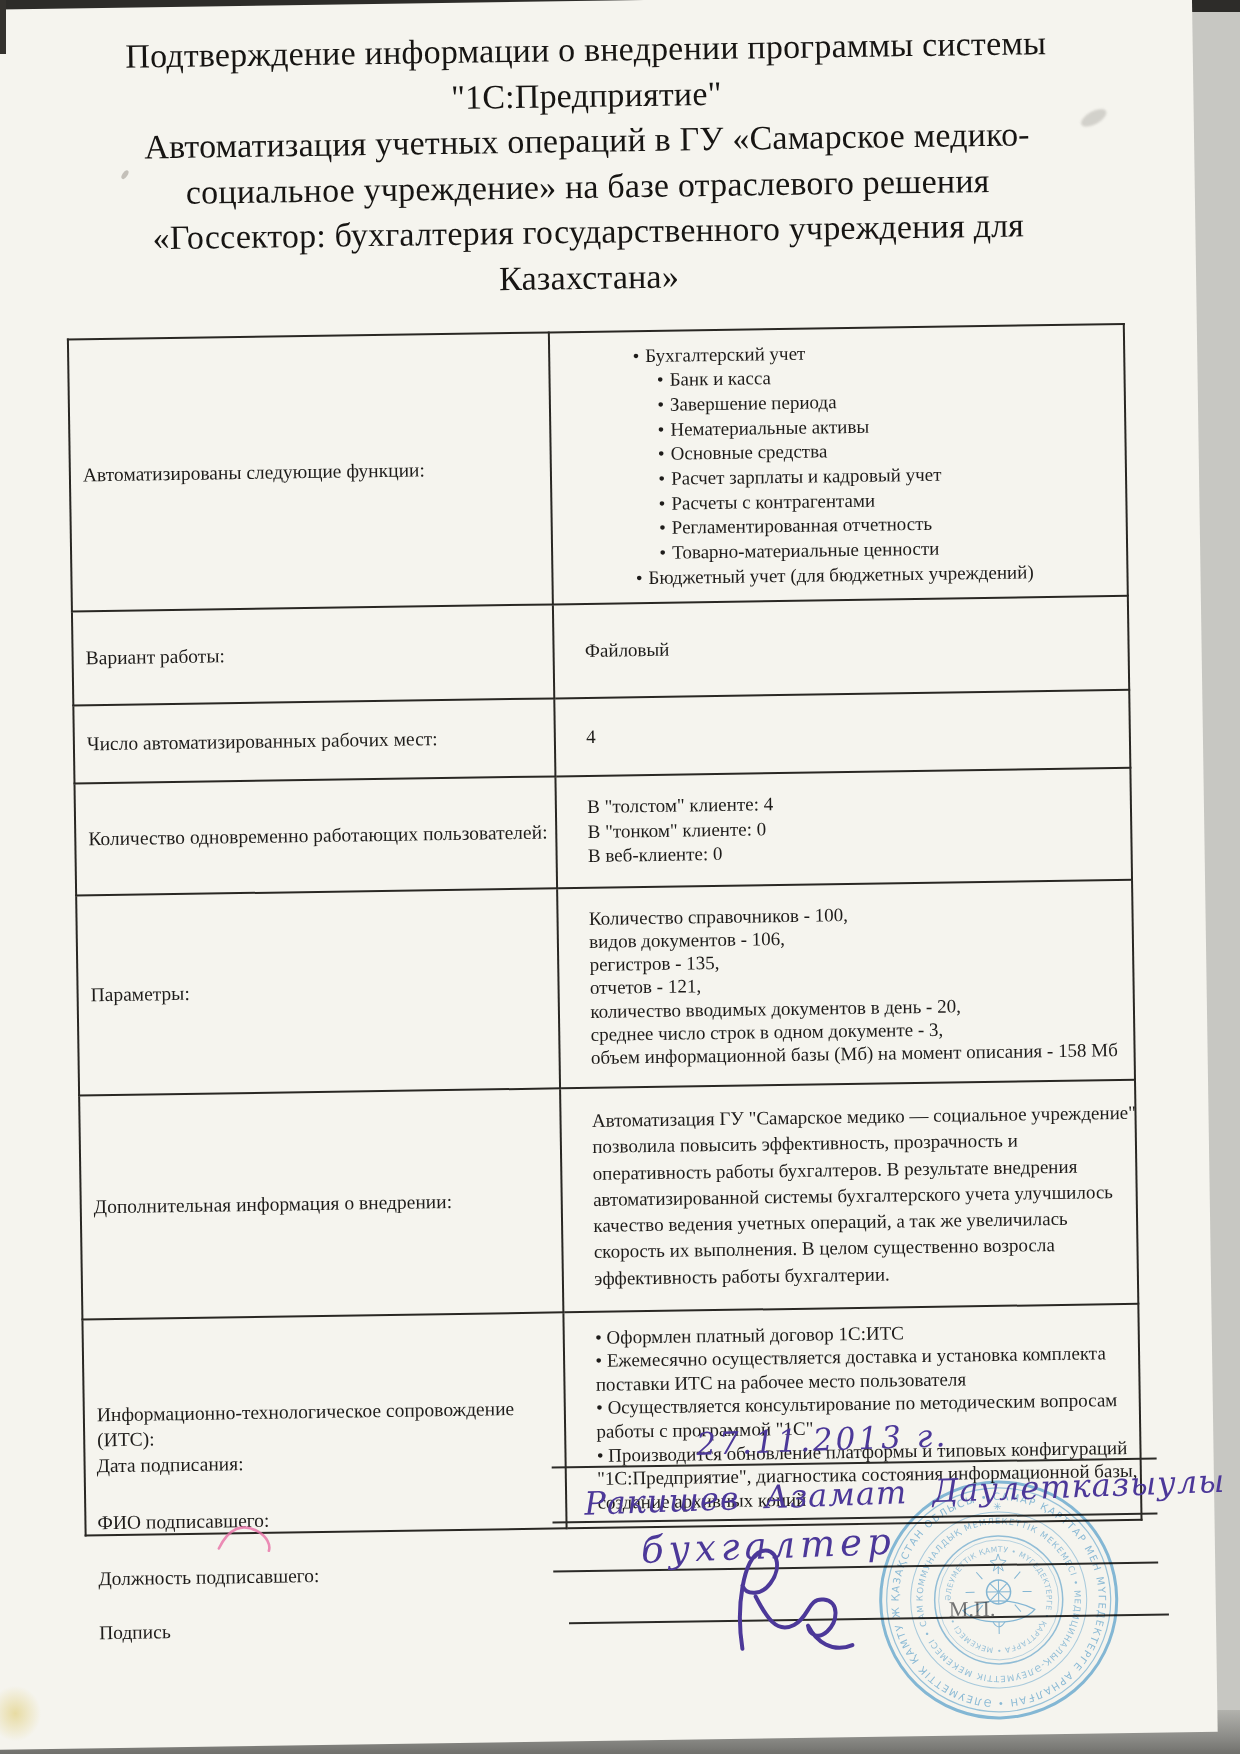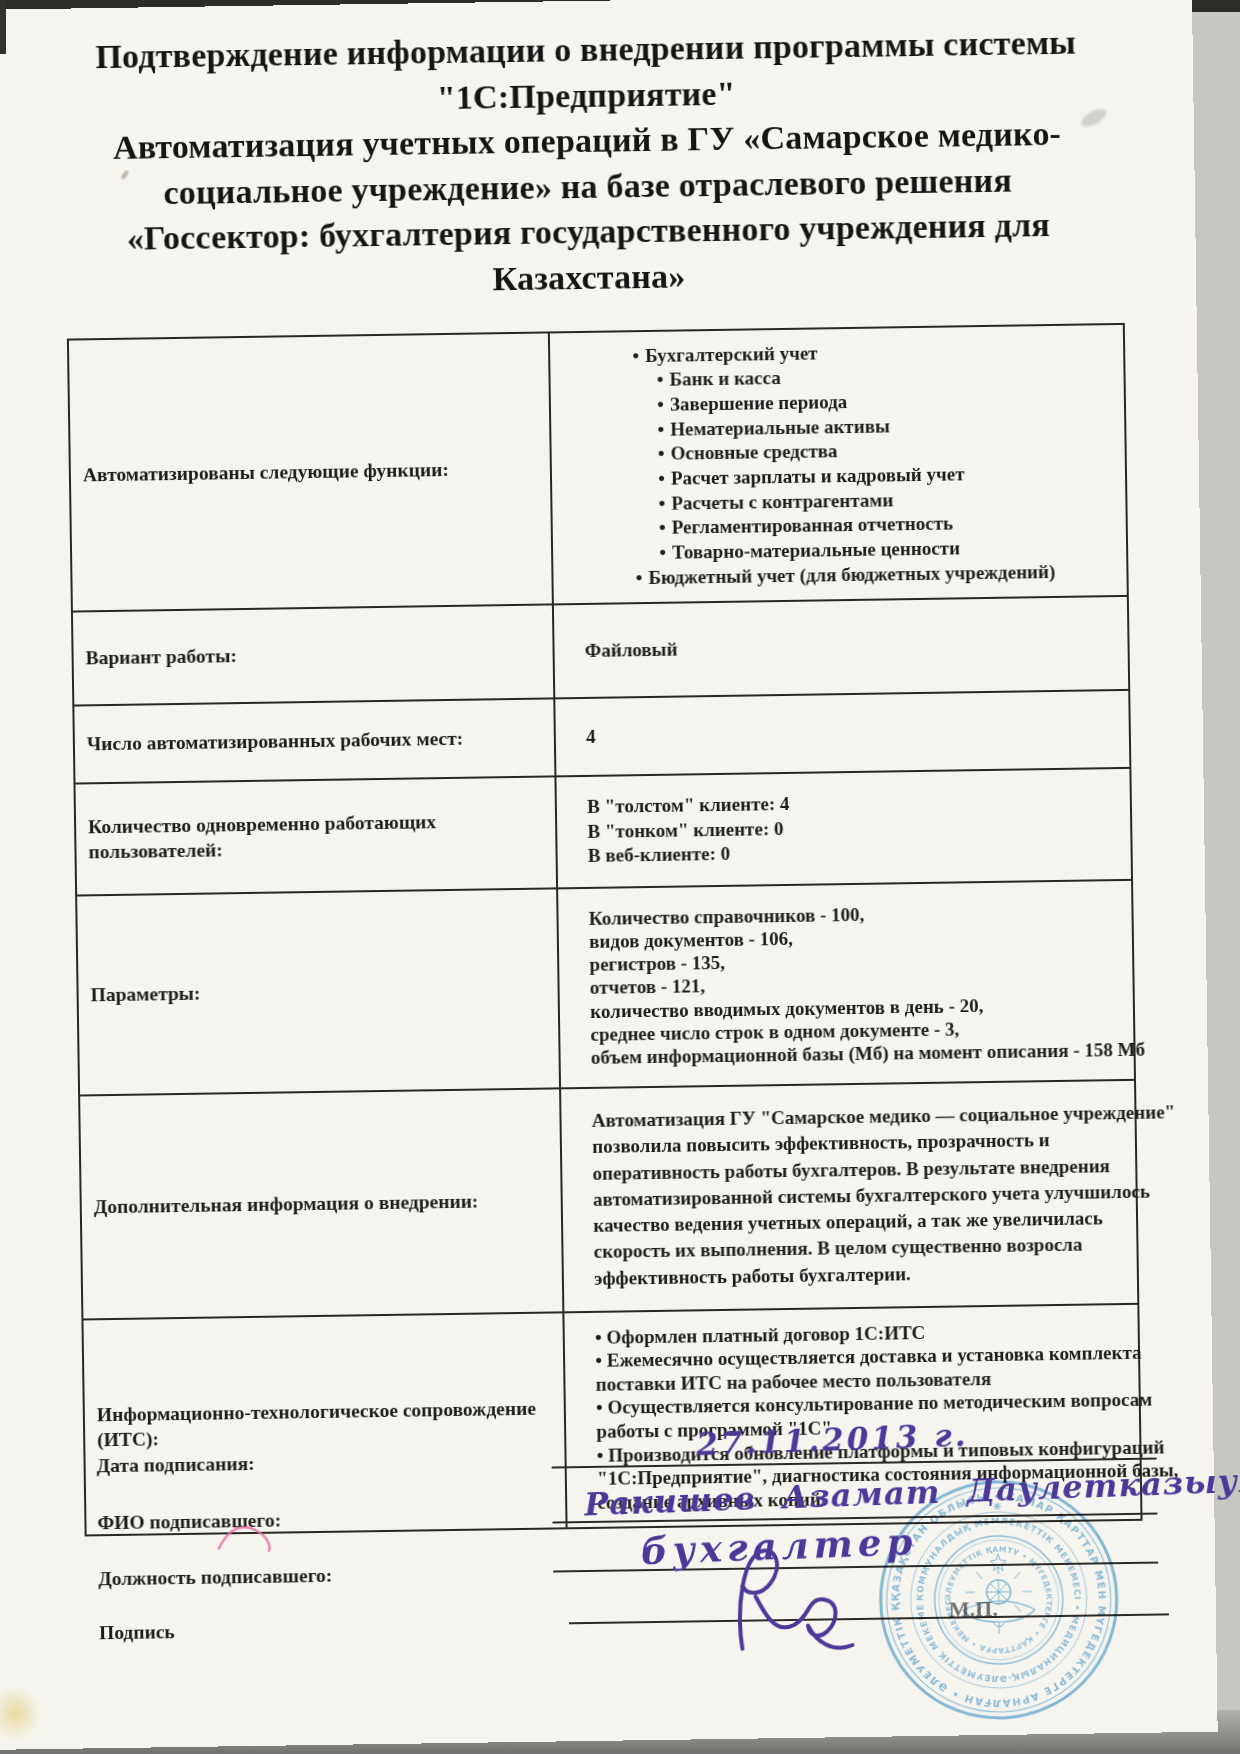--- a/index.html
+++ b/index.html
@@ -1,17 +1,17 @@
 <!DOCTYPE html>
 <html><head>
 <meta charset="utf-8">
 <style>
   html,body{margin:0;padding:0;}
   body{width:1240px;height:1754px;overflow:hidden;background:#c7c7c2;}
-  .viewport{position:relative;width:1240px;height:1754px;overflow:hidden;background:#c7c7c2;font-weight:bold;}
+  .viewport{position:relative;width:1240px;height:1754px;overflow:hidden;background:#c7c7c2;}
   .strip-top{position:absolute;top:0;left:0;width:100%;height:12px;background:#2d2c29;z-index:0;}
   .band-bottom{position:absolute;left:0;bottom:0;width:100%;height:44px;z-index:0;
     background:linear-gradient(180deg,#b2b2ad 0%,#8d8d89 60%,#70706c 100%);}
   .corner-dark{position:absolute;left:0;top:0;width:6px;height:54px;background:#34322e;z-index:2;}
 
   .paper{position:absolute;left:-30px;top:10px;width:1222px;height:1740px;background:#f5f4ee;
     transform:rotate(-0.85deg);transform-origin:0 0;z-index:1;
     font-family:"Liberation Serif","DejaVu Serif",serif;color:#1e1c1a;}
 
   .title-block{position:absolute;left:40px;top:26px;width:1150px;text-align:center;

